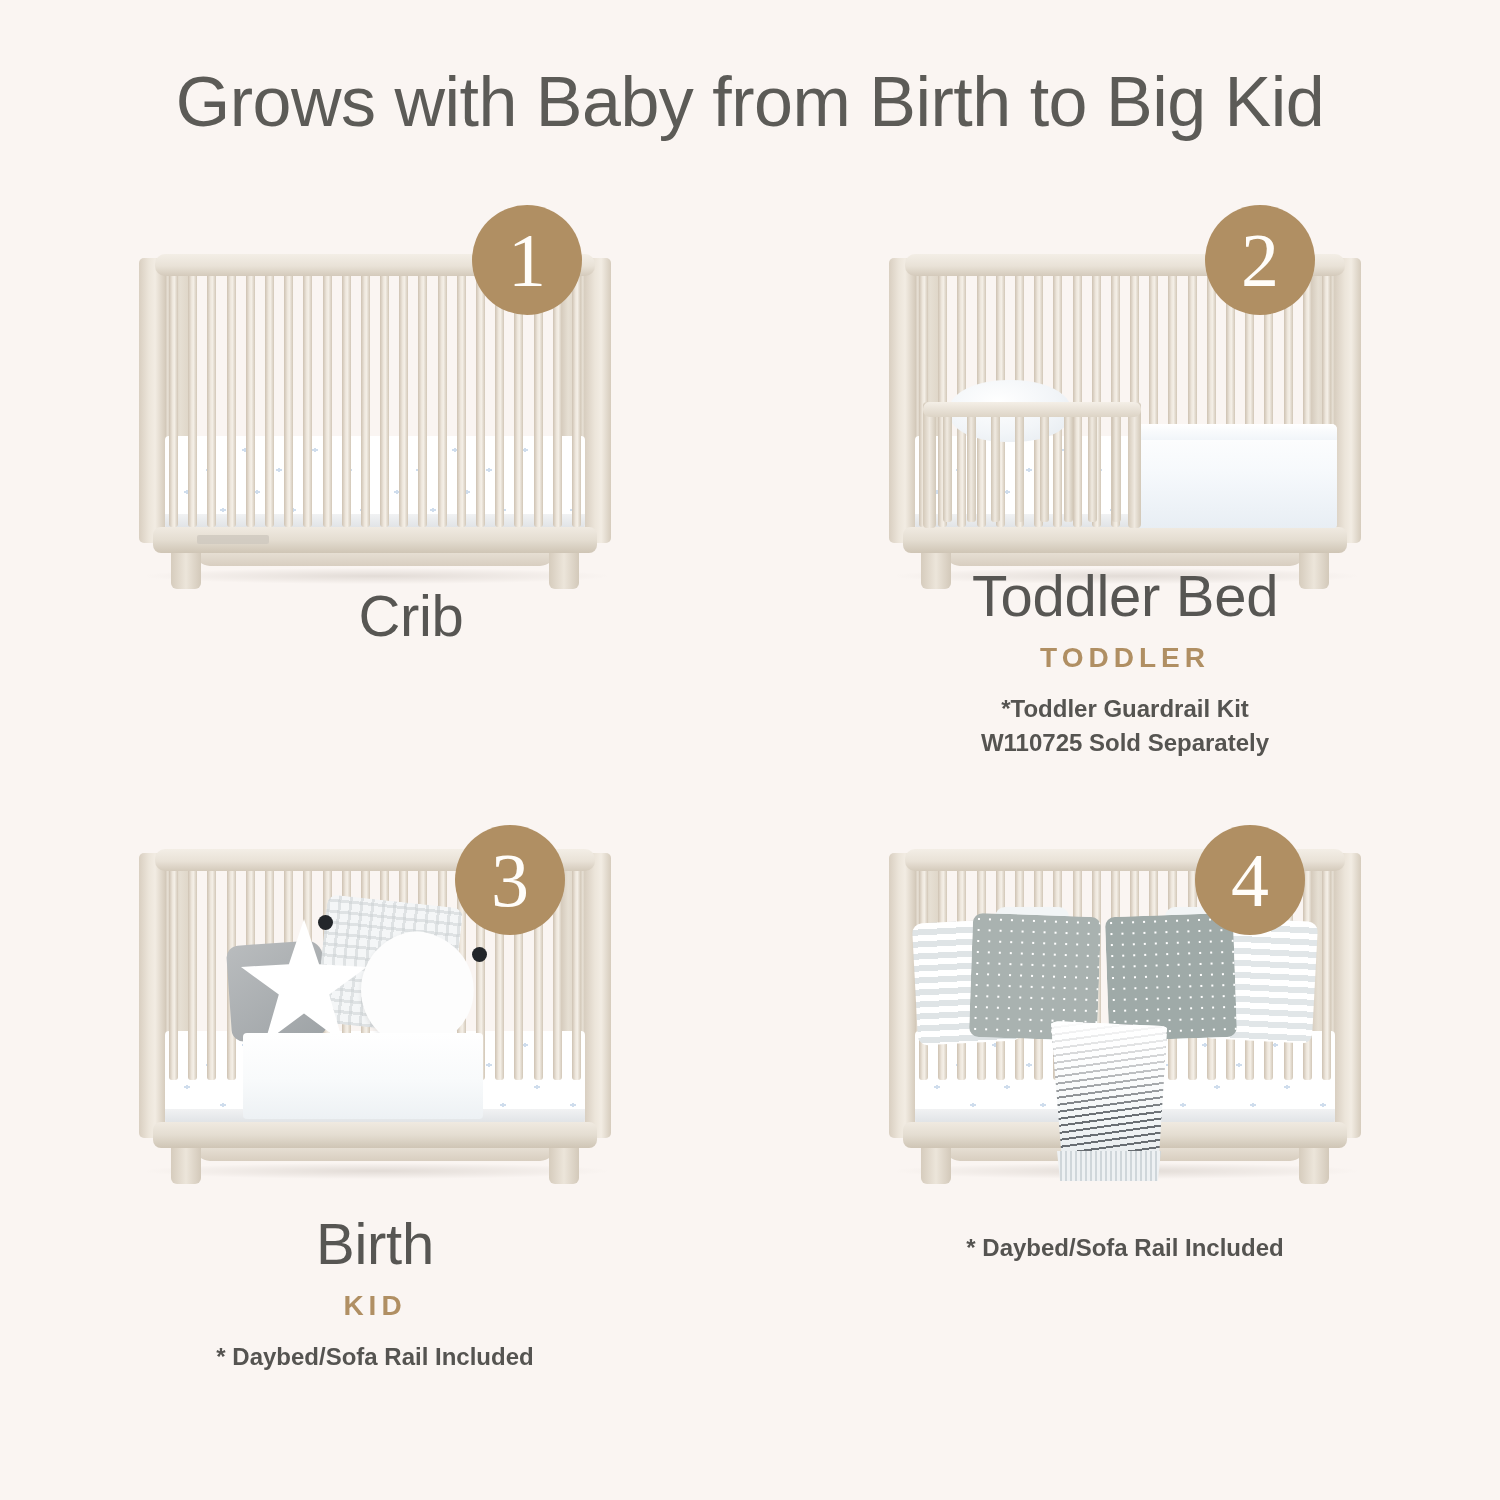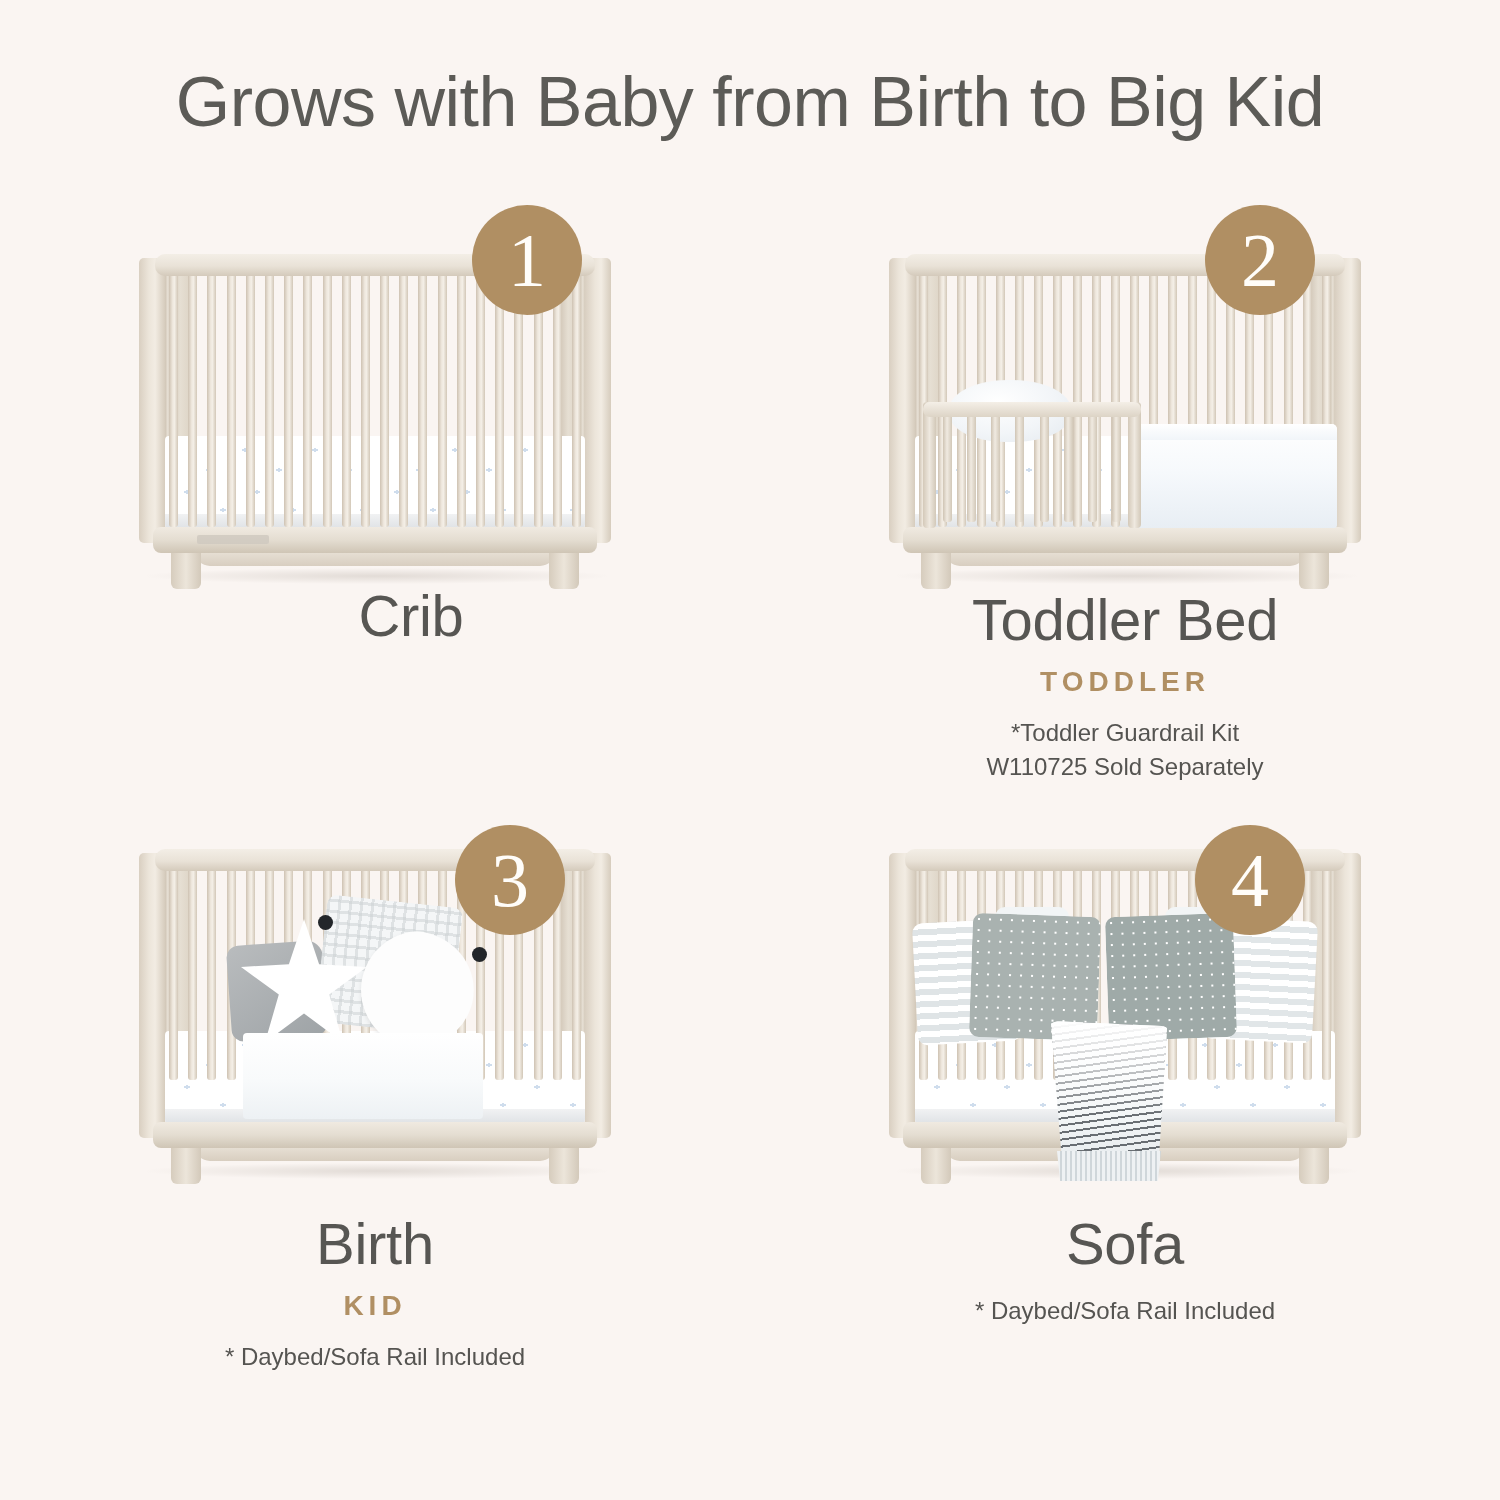--- a/index.html
+++ b/index.html
@@ -462,21 +462,21 @@
   }
 
   
   .caption {
     position: absolute;
     left: 0;
     width: 100%;
     text-align: center;
   }
   .caption.c1 { top: 400px; margin-left: 36px; }
-  .caption.c2 { top: 404px; }
+  .caption.c2 { top: 380px; }
   .caption.c3 { top: 388px; }
   .caption.c4 { top: 388px; }
 
   .cap-title {
     font-size: 58px;
     font-weight: 300;
     color: #57565300;
     color: #575653;
     letter-spacing: -0.3px;
     line-height: 1.08;
@@ -484,21 +484,21 @@
   .cap-stage {
     margin-top: 14px;
     font-size: 28px;
     font-weight: 700;
     letter-spacing: 5px;
     color: #b08f63;
   }
   .cap-note {
     margin-top: 18px;
     font-size: 24px;
-    font-weight: 400;
+    font-weight: 700;
     color: #555451;
     line-height: 1.42;
     white-space: pre-line;
   }
 </style>
 </head>
 <body>
 
 <div class="page">
 
@@ -827,19 +827,18 @@
         <div class="post right"></div>
 
         <div class="base">
           <div class="bridge"></div>
           <div class="foot l"></div>
           <div class="foot r"></div>
         </div>
       </div>
 
       <div class="caption c4">
-        <div class="cap-title">Sofa</div>
         <div class="cap-note">* Daybed/Sofa Rail Included</div>
       </div>
     </div>
 
   </div>
 </div>
 
 </body></html>

